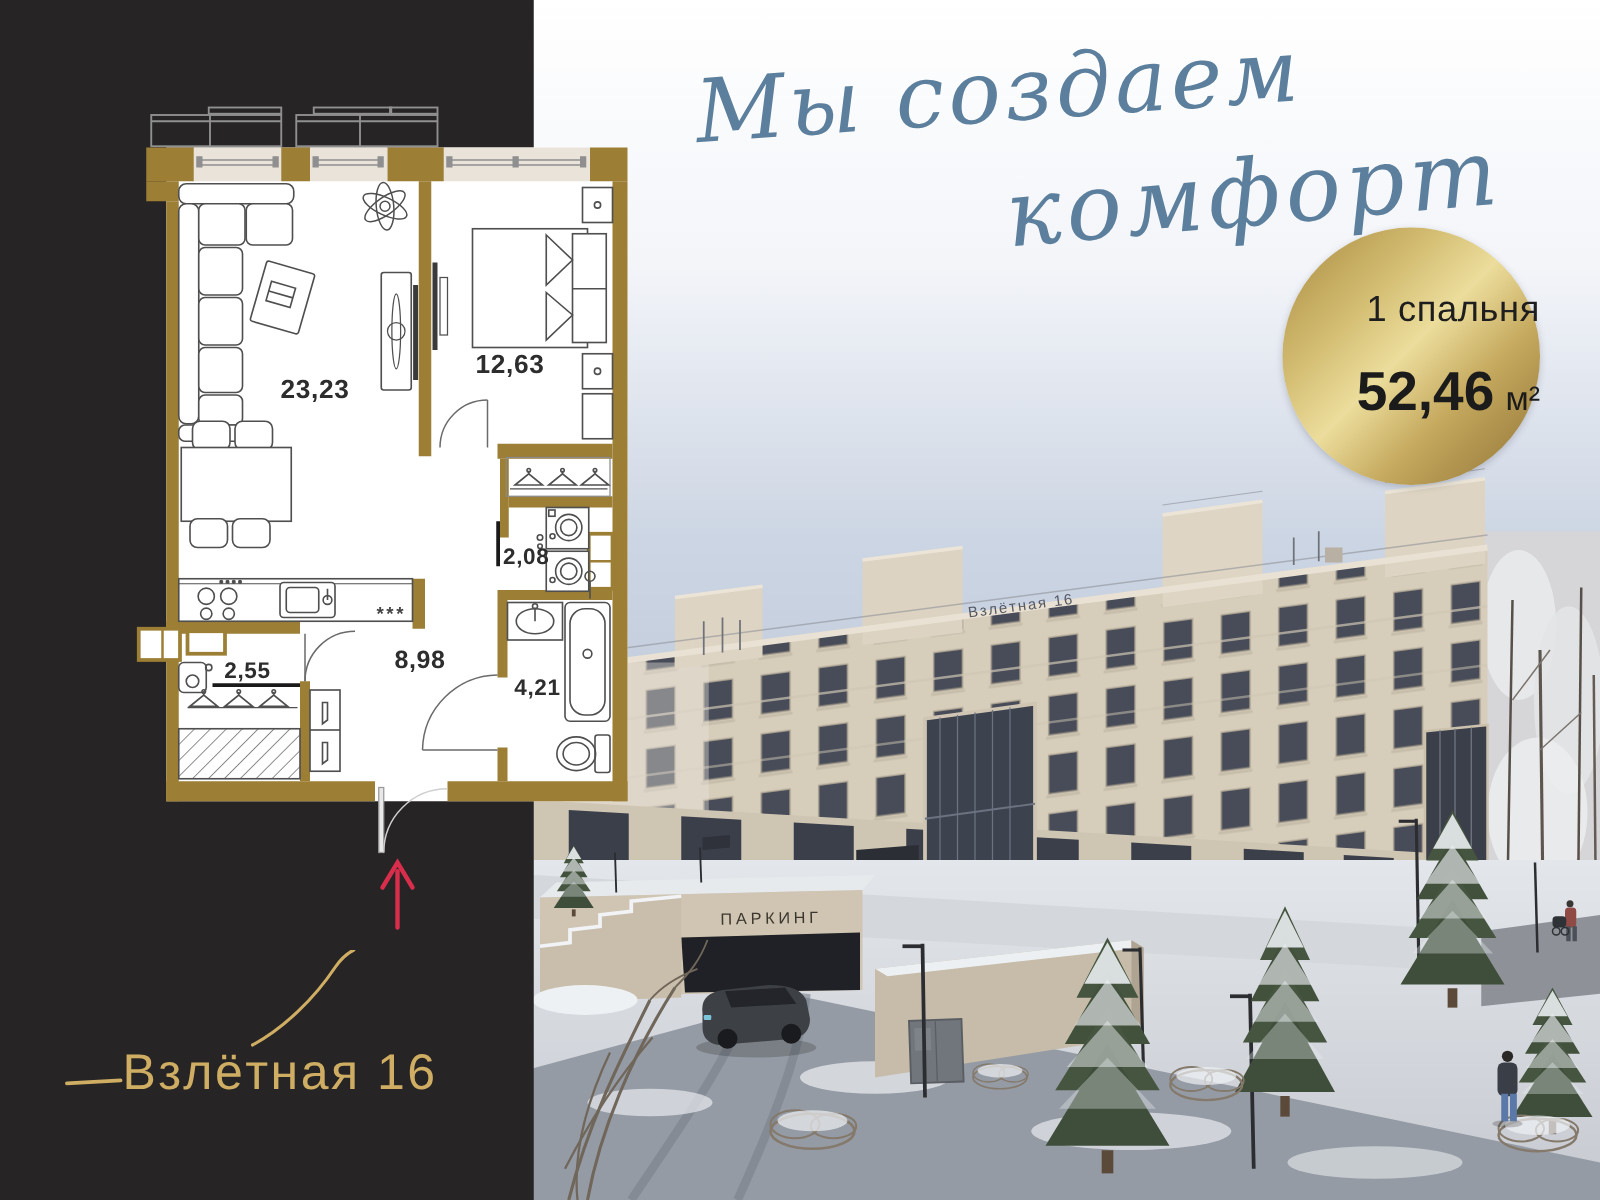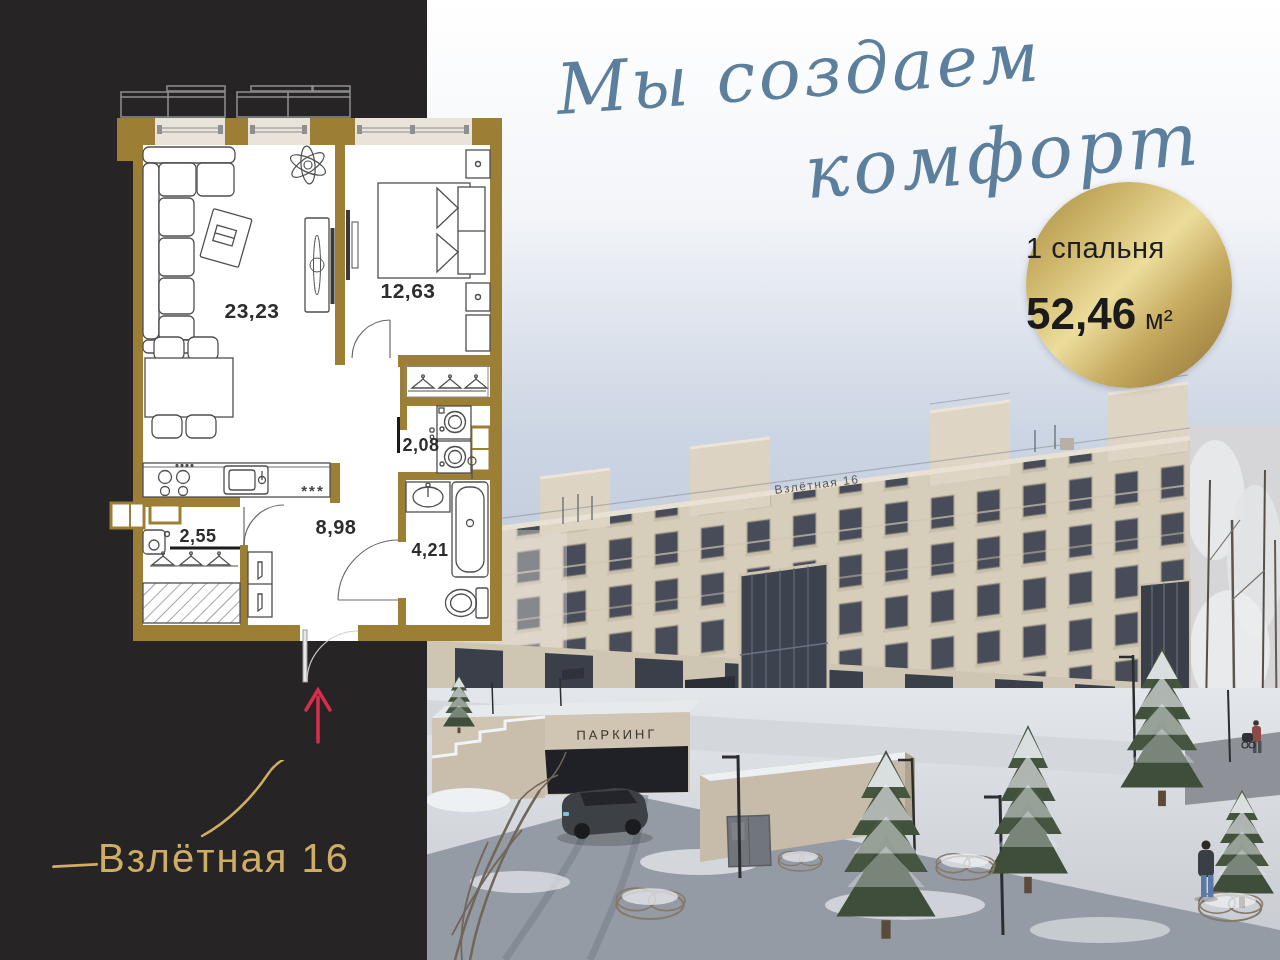--- a/index.html
+++ b/index.html
@@ -8,21 +8,21 @@
   .abs{position:absolute;}
   #photo-layer{left:425px;top:0;width:855px;height:960px;}
   #dark-panel{left:0;top:0;width:427px;height:960px;background:#272425;}
   #plan-layer{left:105px;top:80px;width:405px;height:670px;}
   .tagline{color:#5b7f9c;font-family:"DejaVu Serif",serif;font-style:italic;line-height:1;
            white-space:nowrap;}
   #tagline1{left:556px;top:38px;font-size:70px;letter-spacing:3px;transform:rotate(-4deg);}
   #tagline2{left:804px;top:118px;font-size:74px;letter-spacing:4px;transform:rotate(-5deg);}
   #badge{left:1026px;top:182px;width:206px;height:206px;border-radius:50%;
          background:linear-gradient(135deg,#a8893f 0%,#d3bd72 30%,#ecdd9c 48%,#c5a95e 68%,#8d7134 100%);
-         display:flex;flex-direction:column;align-items:flex-start;justify-content:center;
+         display:flex;flex-direction:column;align-items:flex-end;justify-content:center;
          box-shadow:0 2px 6px rgba(60,60,80,.25);}
   #badge .line1{font-size:29px;color:#1e1e1e;letter-spacing:.5px;}
   #badge .line2{margin-top:24px;font-size:44px;font-weight:bold;color:#1b1b1b;display:flex;align-items:baseline;gap:9px;}
   #badge .line2 .unit{font-size:27px;font-weight:normal;}
   #logo{left:0;top:752px;width:420px;height:160px;}
   #logo-text{position:absolute;left:98px;top:84px;font-size:40px;letter-spacing:2px;color:#cfae63;white-space:nowrap;}
   #logo-dash{position:absolute;left:52px;top:112px;width:46px;height:3px;background:#cfae63;border-radius:2px;transform:rotate(-3deg);}
   #logo-swoosh{position:absolute;left:198px;top:8px;}
   svg text{font-family:"Liberation Sans",sans-serif;}
 </style>

